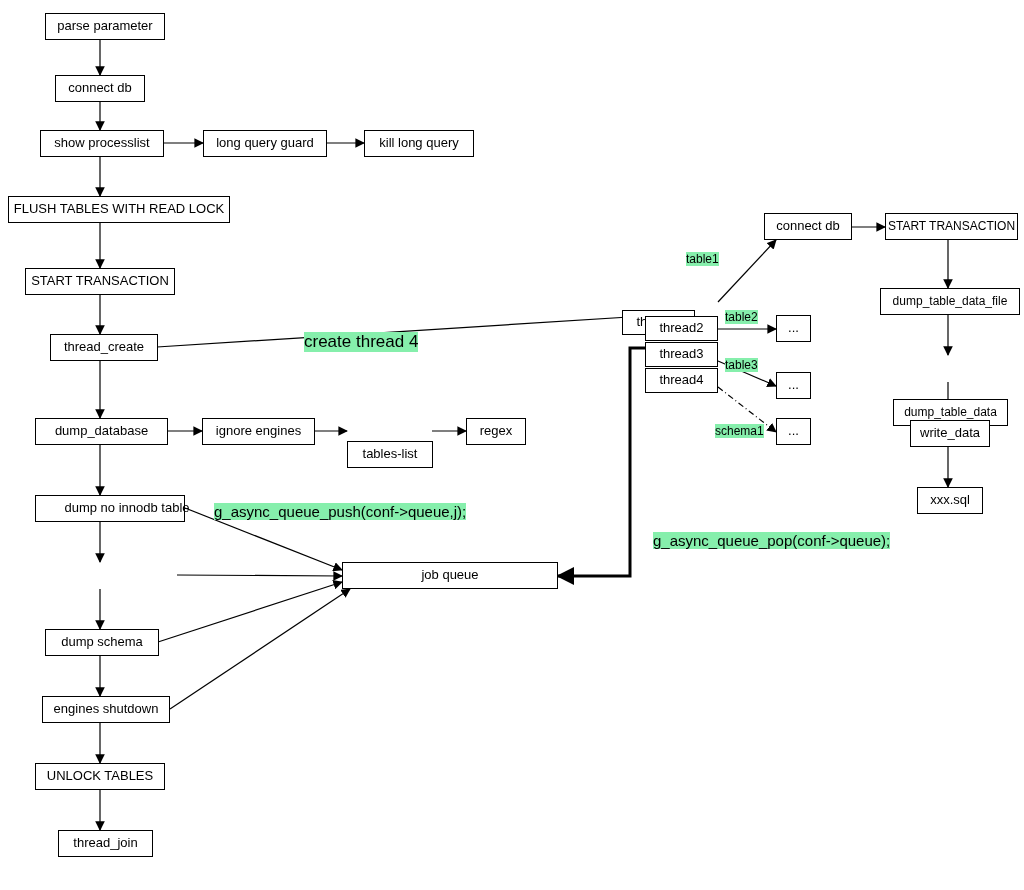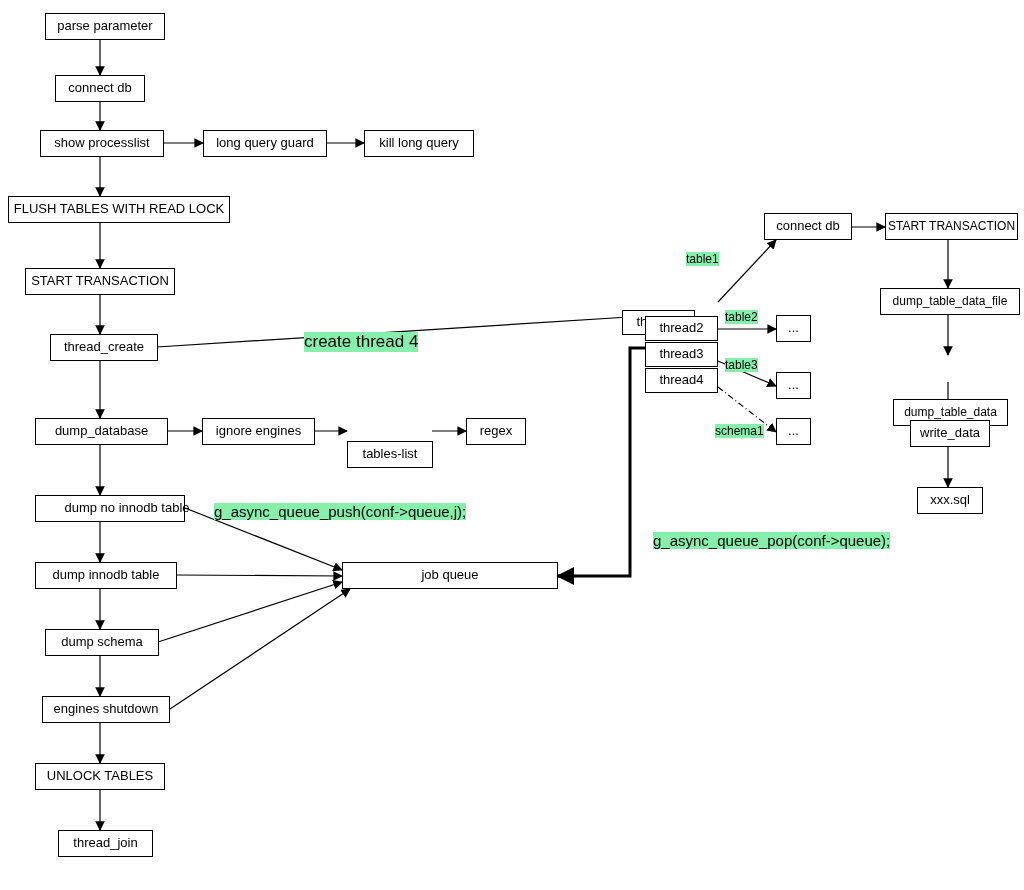--- a/index.html
+++ b/index.html
@@ -106,21 +106,20 @@
   <div class="node" style="left:203px; top:130px; width:124px; height:27px;">long query guard</div>
   <div class="node" style="left:364px; top:130px; width:110px; height:27px;">kill long query</div>
   <div class="node" style="left:8px; top:196px; width:222px; height:27px;">FLUSH TABLES WITH READ LOCK</div>
   <div class="node" style="left:25px; top:268px; width:150px; height:27px;">START TRANSACTION</div>
   <div class="node" style="left:50px; top:334px; width:108px; height:27px;">thread_create</div>
   <div class="node" style="left:35px; top:418px; width:133px; height:27px;">dump_database</div>
   <div class="node" style="left:202px; top:418px; width:113px; height:27px;">ignore engines</div>
   <div class="node" style="left:347px; top:418px; width:86px; height:27px;margin-top:23px;">tables-list</div>
   <div class="node" style="left:466px; top:418px; width:60px; height:27px;">regex</div>
   <div class="node" style="left:35px; top:495px; width:150px; height:27px;padding-left:42px;">dump no innodb table</div>
-  <div class="node" style="left:35px; top:562px; width:142px; height:27px;">dump innodb table</div>
   <div class="node" style="left:45px; top:629px; width:114px; height:27px;">dump schema</div>
   <div class="node" style="left:42px; top:696px; width:128px; height:27px;">engines shutdown</div>
   <div class="node" style="left:35px; top:763px; width:130px; height:27px;">UNLOCK TABLES</div>
   <div class="node" style="left:58px; top:830px; width:95px; height:27px;">thread_join</div>
 
   <div class="node" style="left:342px; top:562px; width:216px; height:27px;">job queue</div>
 
   <div class="node" style="left:622px; top:290px; width:73px; height:25px;margin-top:20px;">thread1</div>
   <div class="node" style="left:645px; top:316px; width:73px; height:25px;">thread2</div>
   <div class="node" style="left:645px; top:342px; width:73px; height:25px;">thread3</div>

